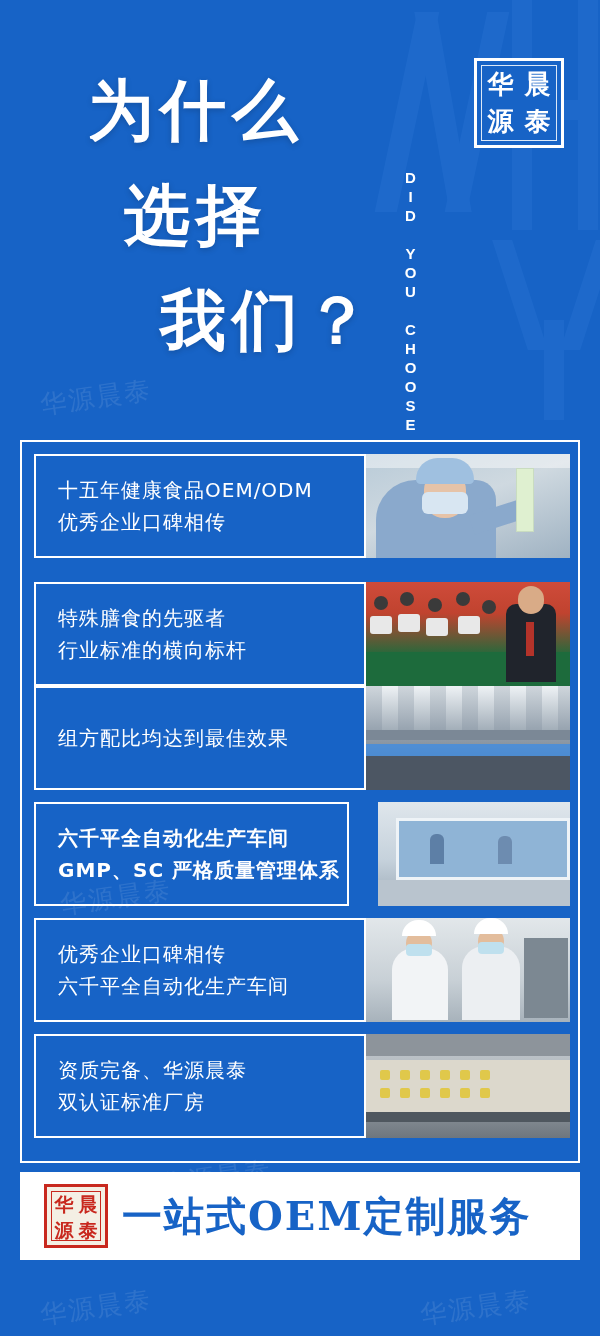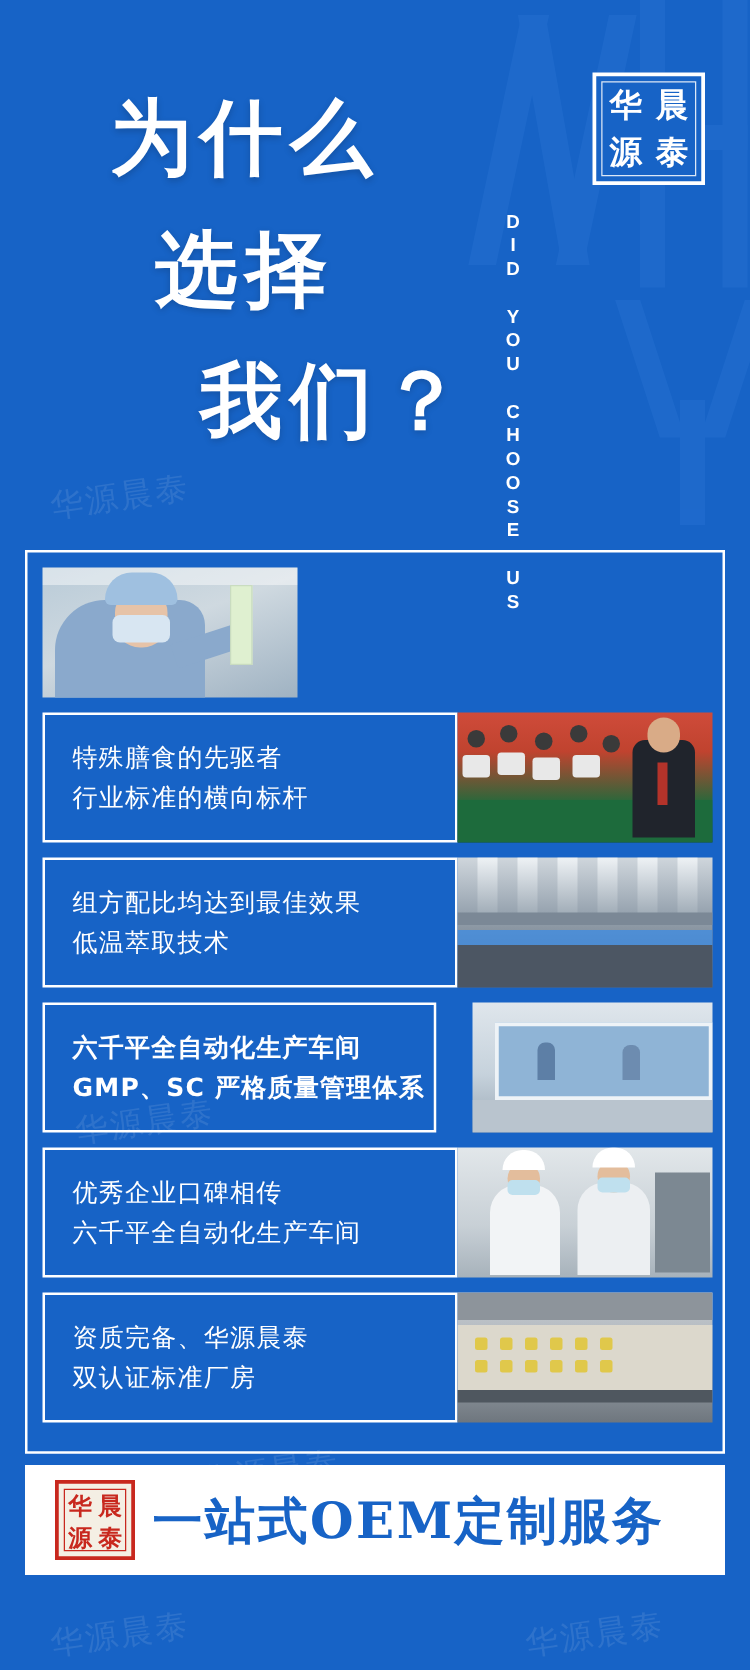--- a/index.html
+++ b/index.html
@@ -294,32 +294,36 @@
       <span>S</span>
       <span>E</span>
       <span>&nbsp;</span>
       <span>U</span>
       <span>S</span>
     </div>
 
   <div class="panel">
 
     <div class="row" style="top:12px;">
+      <div class="text-box">
+        <div class="ln">十五年健康食品OEM/ODM</div>
+        <div class="ln">优秀企业口碑相传</div>
+      </div>
       <div class="photo p1 ph">
         <span class="ph shelf"></span>
         <span class="ph gown"></span>
         <span class="ph arm"></span>
         <span class="ph face"></span>
         <span class="ph mask"></span>
         <span class="ph cap"></span>
         <span class="ph tube"></span>
       </div>
     </div>
 
-    <div class="row" style="top:128px;justify-content:flex-end;">
+    <div class="row" style="top:140px;justify-content:flex-end;">
       <div class="text-box">
         <div class="ln">特殊膳食的先驱者</div>
         <div class="ln">行业标准的横向标杆</div>
       </div>
       <div class="photo p2 ph">
         <span class="dot" style="left:8px;  top:14px; width:14px; height:14px;"></span>
         <span class="dot" style="left:34px; top:10px; width:14px; height:14px;"></span>
         <span class="dot" style="left:62px; top:16px; width:14px; height:14px;"></span>
         <span class="dot" style="left:90px; top:10px; width:14px; height:14px;"></span>
         <span class="dot" style="left:116px;top:18px; width:14px; height:14px;"></span>
@@ -330,21 +334,20 @@
         <span class="ph table"></span>
         <span class="ph man"></span>
         <span class="ph tie"></span>
         <span class="ph head"></span>
       </div>
     </div>
 
     <div class="row" style="top:244px;">
       <div class="text-box">
         <div class="ln">组方配比均达到最佳效果</div>
-        <div class="ln">低温萃取技术</div>
       </div>
       <div class="photo p3 ph">
         <span class="nz" style="left:16px;"></span>
         <span class="nz" style="left:48px;"></span>
         <span class="nz" style="left:80px;"></span>
         <span class="nz" style="left:112px;"></span>
         <span class="nz" style="left:144px;"></span>
         <span class="nz" style="left:176px;"></span>
         <span class="ph bar"></span>
         <span class="ph glow"></span>

